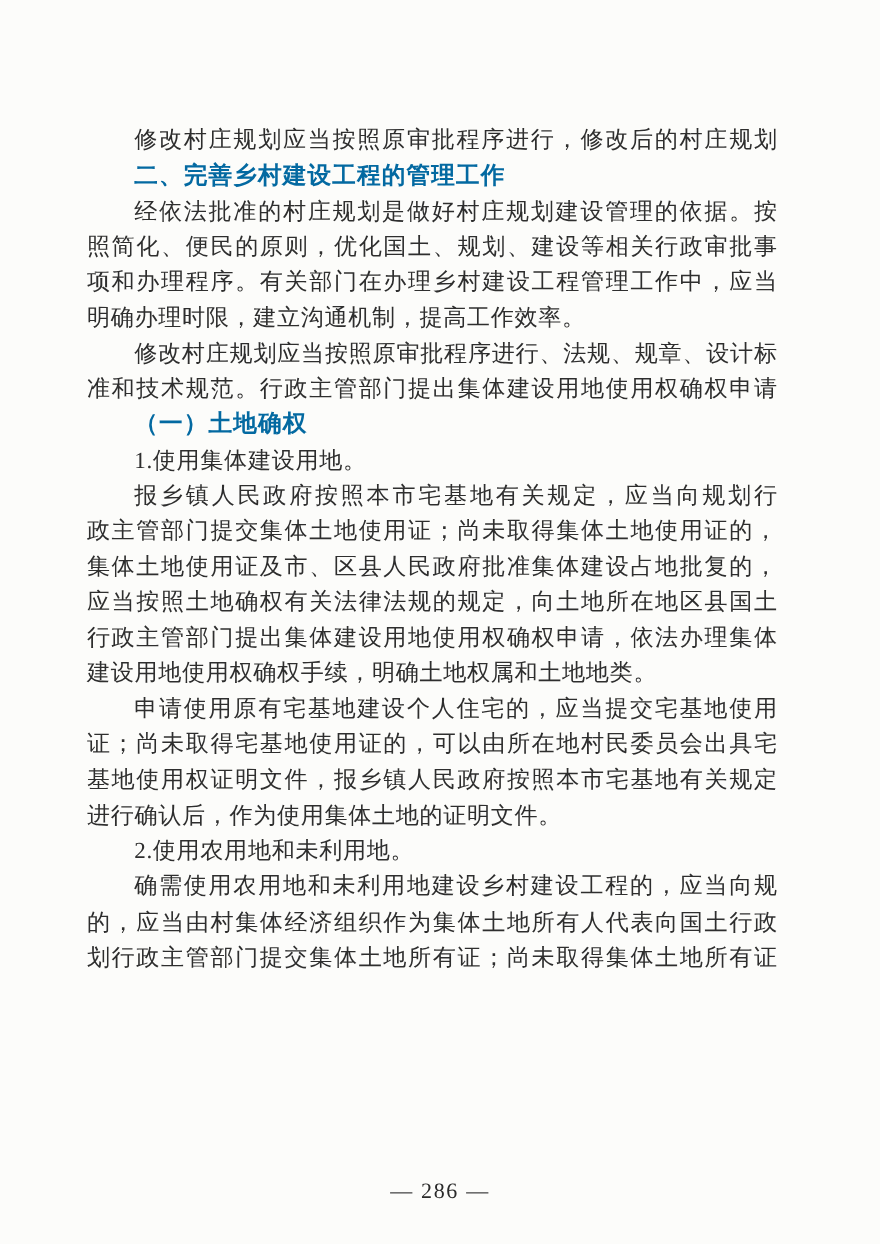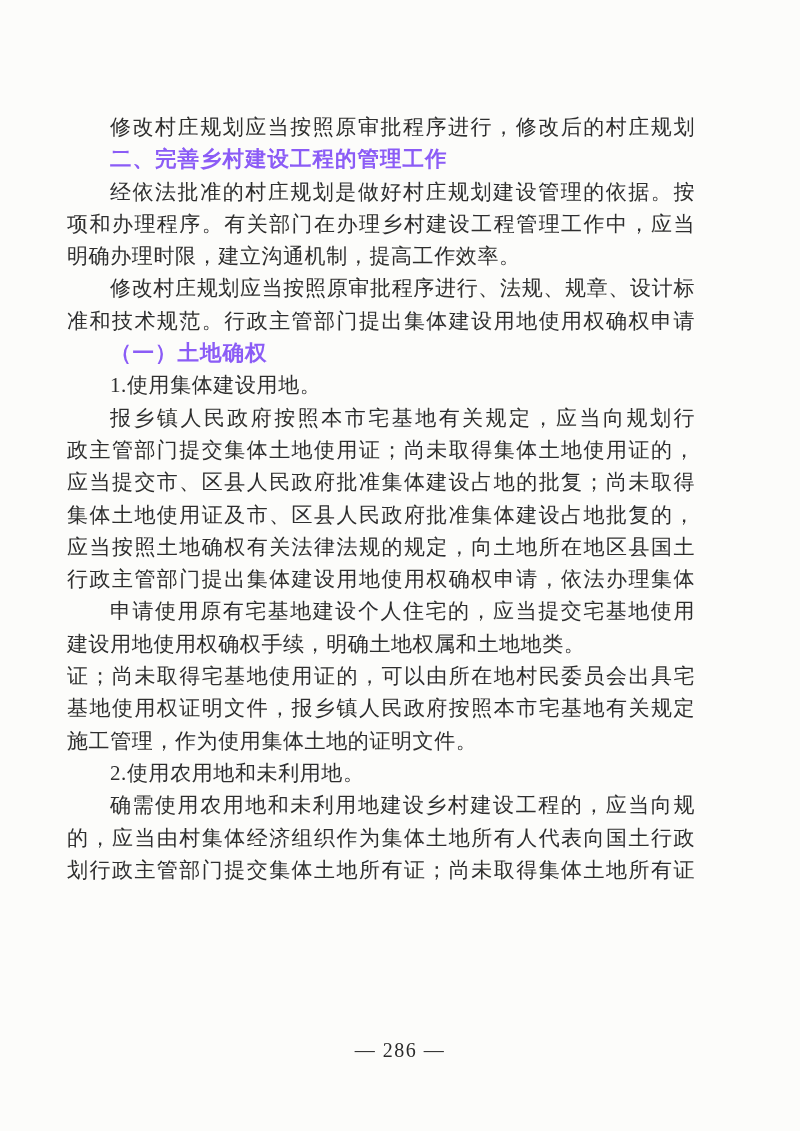--- a/index.html
+++ b/index.html
@@ -4,73 +4,73 @@
 <style>
   html,body{margin:0;padding:0;}
   body{
     width:800px;height:1131px;
     background:#fbfbf9;
     font-family:"Liberation Serif","DejaVu Serif",serif;
     color:#2e2e2e;
     -webkit-font-smoothing:antialiased;
   }
   .page{position:relative;width:800px;height:1131px;overflow:hidden;background:#fcfcfa;}
-  .doc-body{position:absolute;left:67px;top:111px;width:628px;}
+  .doc-body{position:absolute;left:79px;top:111px;width:628px;}
   .line{
     height:32.3px;line-height:32.3px;
     font-size:21px;letter-spacing:0.6px;
     white-space:nowrap;
   }
   .line.full{
     white-space:normal;
     text-align:justify;
     text-align-last:justify;
     text-justify:inter-character;
   }
   .line.indent{text-indent:43px;}
   .line.heading{
     font-family:"Liberation Sans","DejaVu Sans",sans-serif;
     font-weight:bold;
-    color:#8b5cf6;
+    color:#0369a1;
     font-size:21.5px;
     letter-spacing:1px;
   }
   .footer{
-    position:absolute;left:0;top:1035px;width:800px;
+    position:absolute;left:0;top:1068px;width:800px;
     text-align:center;
     font-size:20px;line-height:30px;
     color:#2a2a2a;
     letter-spacing:1.5px;
   }
 </style>
 </head>
 <body>
 
 <div class="page">
   <main class="doc-body" id="doc-lines">
       <div class="line indent full">修改村庄规划应当按照原审批程序进行，修改后的村庄规划</div>
       <div class="line indent heading">二、完善乡村建设工程的管理工作</div>
       <div class="line indent full">经依法批准的村庄规划是做好村庄规划建设管理的依据。按</div>
+      <div class="line full">照简化、便民的原则，优化国土、规划、建设等相关行政审批事</div>
       <div class="line full">项和办理程序。有关部门在办理乡村建设工程管理工作中，应当</div>
       <div class="line">明确办理时限，建立沟通机制，提高工作效率。</div>
       <div class="line indent full">修改村庄规划应当按照原审批程序进行、法规、规章、设计标</div>
       <div class="line full">准和技术规范。行政主管部门提出集体建设用地使用权确权申请</div>
       <div class="line indent heading">（一）土地确权</div>
       <div class="line indent">1.使用集体建设用地。</div>
       <div class="line indent full">报乡镇人民政府按照本市宅基地有关规定，应当向规划行</div>
       <div class="line full">政主管部门提交集体土地使用证；尚未取得集体土地使用证的，</div>
-      <div class="line full">应当提交市、区县人民政府批准集体建设占地的批复；尚未取得</div>
       <div class="line full">集体土地使用证及市、区县人民政府批准集体建设占地批复的，</div>
       <div class="line full">应当按照土地确权有关法律法规的规定，向土地所在地区县国土</div>
       <div class="line full">行政主管部门提出集体建设用地使用权确权申请，依法办理集体</div>
+      <div class="line">建设用地使用权确权手续，明确土地权属和土地地类。</div>
       <div class="line indent full">申请使用原有宅基地建设个人住宅的，应当提交宅基地使用</div>
-      <div class="line">建设用地使用权确权手续，明确土地权属和土地地类。</div>
       <div class="line full">证；尚未取得宅基地使用证的，可以由所在地村民委员会出具宅</div>
       <div class="line full">基地使用权证明文件，报乡镇人民政府按照本市宅基地有关规定</div>
-      <div class="line">施工管理，作为使用集体土地的证明文件。</div>
+      <div class="line">进行确认后，作为使用集体土地的证明文件。</div>
       <div class="line indent">2.使用农用地和未利用地。</div>
       <div class="line indent full">确需使用农用地和未利用地建设乡村建设工程的，应当向规</div>
       <div class="line full">的，应当由村集体经济组织作为集体土地所有人代表向国土行政</div>
       <div class="line full">划行政主管部门提交集体土地所有证；尚未取得集体土地所有证</div>
     </main>
   <footer class="footer">
     <span>— 286 —</span>
   </footer>
 </div>
 

